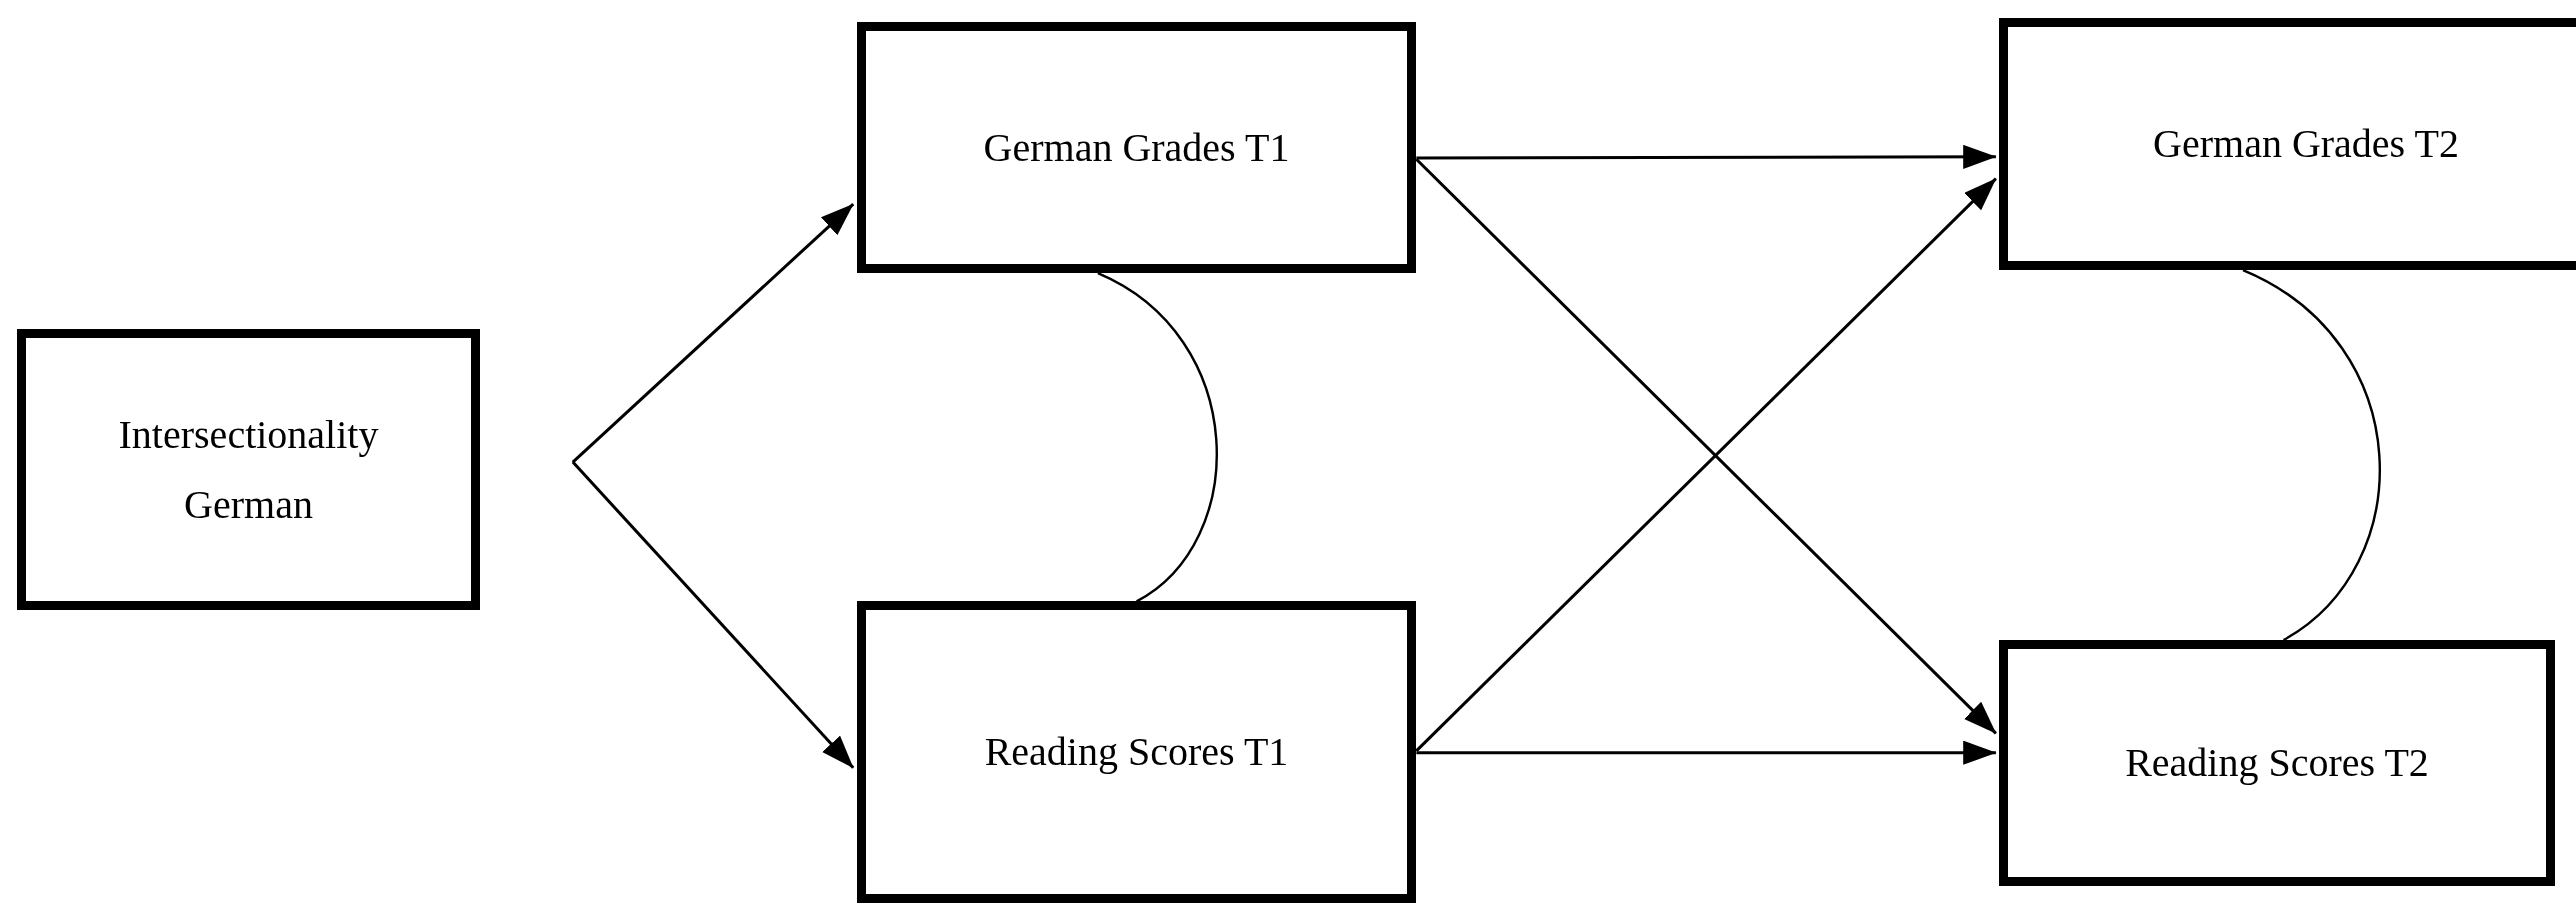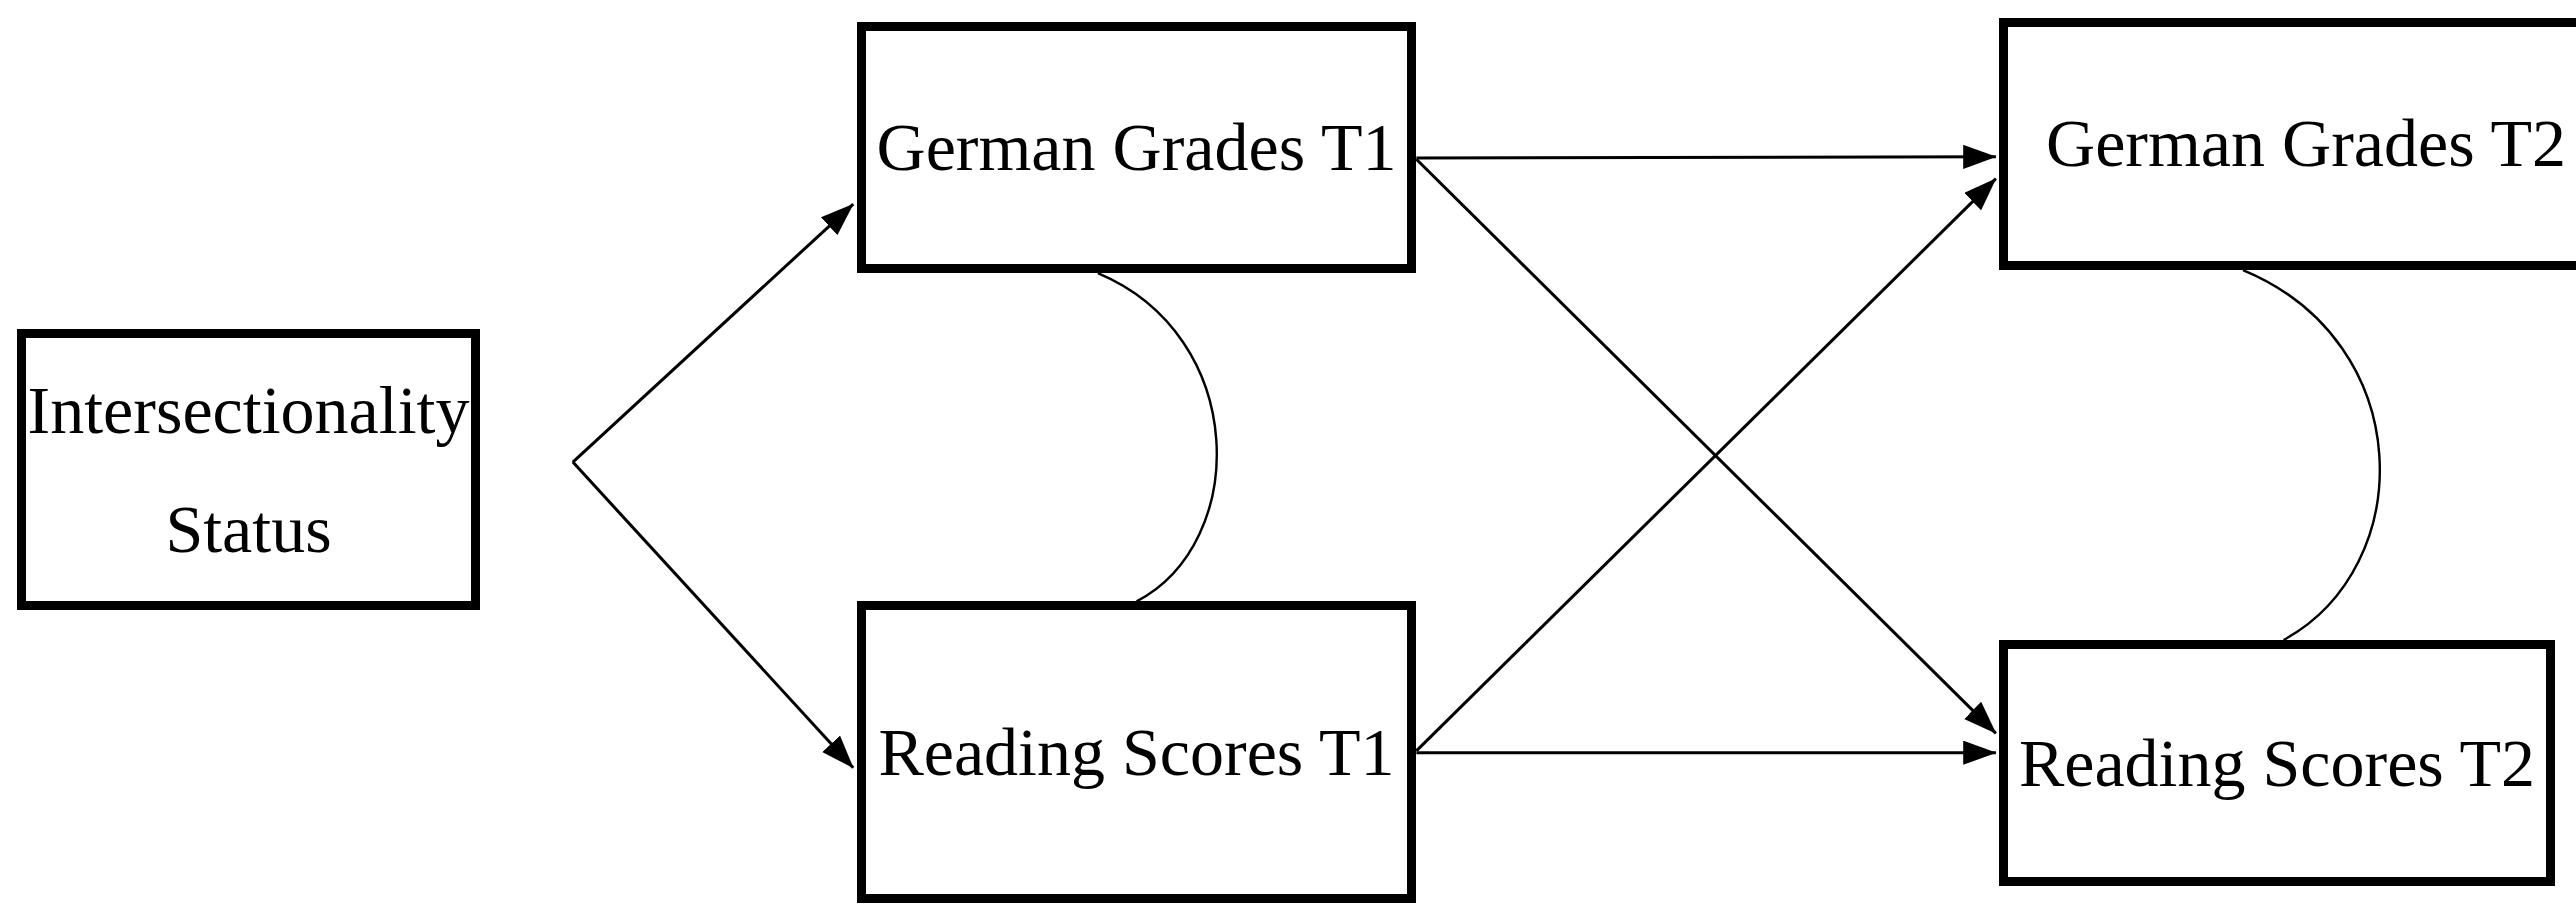--- a/index.html
+++ b/index.html
@@ -37,21 +37,21 @@
     box-sizing: border-box;
     border: 9px solid #000000;
     background: #ffffff;
     display: flex;
     align-items: center;
     justify-content: center;
     text-align: center;
   }
   .node-label {
     font-family: "Liberation Serif", serif;
-    font-size: 68px;
+    font-size: 40px;
     line-height: 1.75;
     color: #000000;
     white-space: nowrap;
   }
   .node-label .line {
     display: block;
   }
   
   .node-is  { left: 17px;   top: 329px;  width: 463px; height: 281px; }
   .node-gt1 { left: 857px; top: 22px;   width: 559px; height: 251px; }
@@ -84,21 +84,21 @@
     <path class="edge" d="M 2338 1243 L 3295 1243" marker-end="url(#arrowhead)"></path>
 
     <path class="cov-arc" d="M 1812 451 C 2062 556, 2062 896, 1876 993"></path>
 
     <path class="cov-arc" d="M 3703 446 C 3992 566, 3992 936, 3770 1057"></path>
   </svg>
 
   <div class="node node-is">
     <div class="node-label">
       <span class="line">Intersectionality</span>
-      <span class="line">Status</span>
+      <span class="line">German</span>
     </div>
   </div>
 
   <div class="node node-gt1">
     <div class="node-label">German Grades T1</div>
   </div>
 
   <div class="node node-rt1">
     <div class="node-label">Reading Scores T1</div>
   </div>

